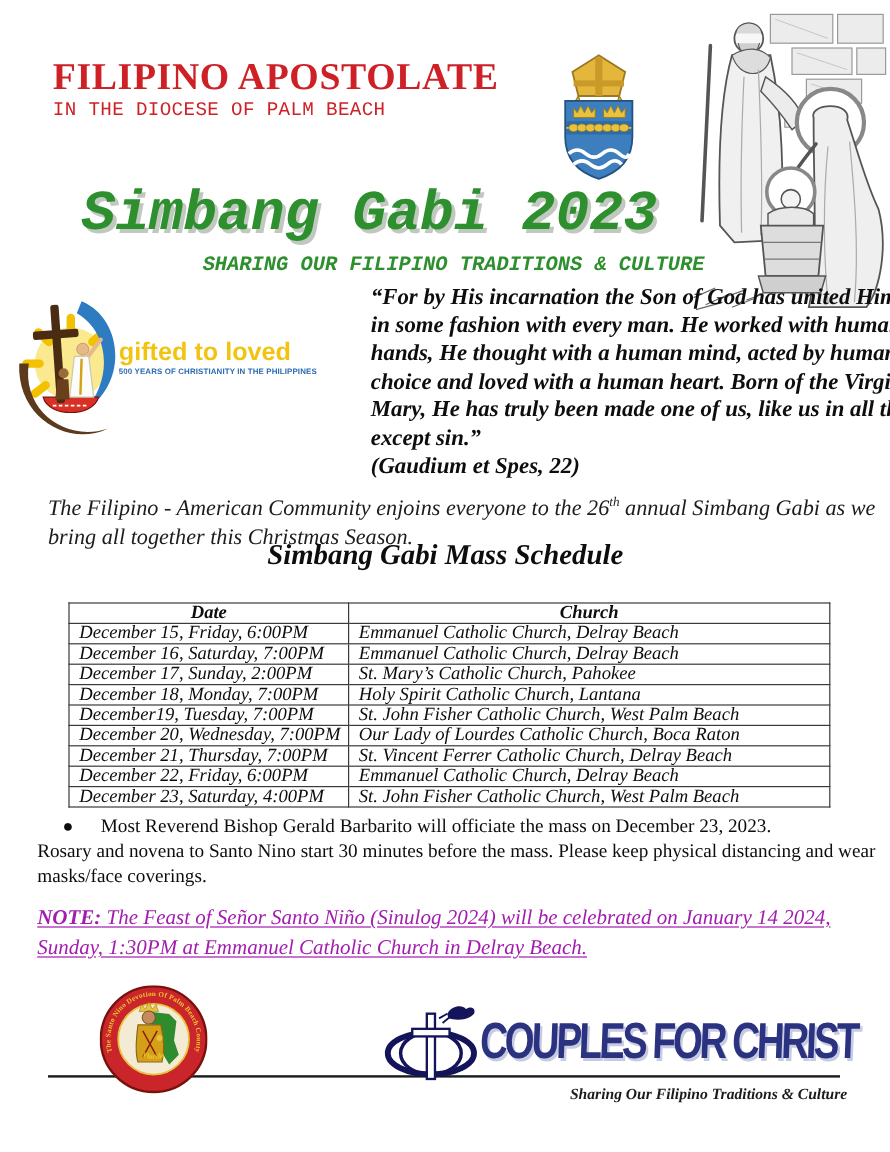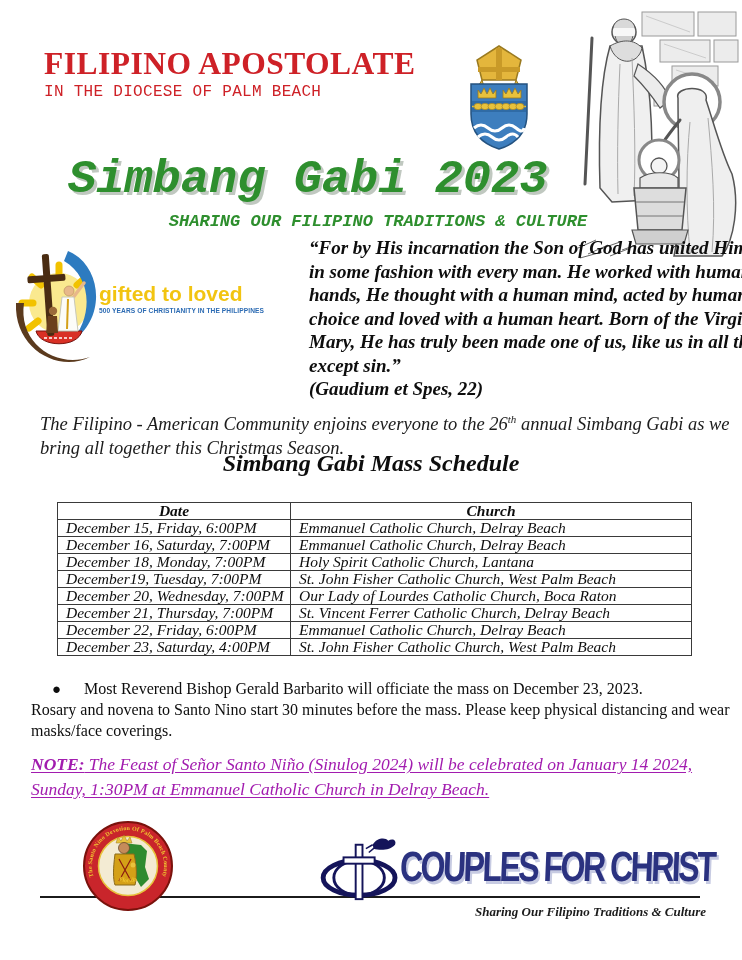--- a/index.html
+++ b/index.html
@@ -203,20 +203,24 @@
   <tbody>
     <tr>
       <td>December 15, Friday, 6:00PM</td>
       <td>Emmanuel Catholic Church, Delray Beach</td>
       </tr>
     <tr>
       <td>December 16, Saturday, 7:00PM</td>
       <td>Emmanuel Catholic Church, Delray Beach</td>
       </tr>
     <tr>
+      <td>December 17, Sunday, 2:00PM</td>
+      <td>St. Mary’s Catholic Church, Pahokee</td>
+      </tr>
+    <tr>
       <td>December 18, Monday, 7:00PM</td>
       <td>Holy Spirit Catholic Church, Lantana</td>
       </tr>
     <tr>
       <td>December19, Tuesday, 7:00PM</td>
       <td>St. John Fisher Catholic Church, West Palm Beach</td>
       </tr>
     <tr>
       <td>December 20, Wednesday, 7:00PM</td>
       <td>Our Lady of Lourdes Catholic Church, Boca Raton</td>

